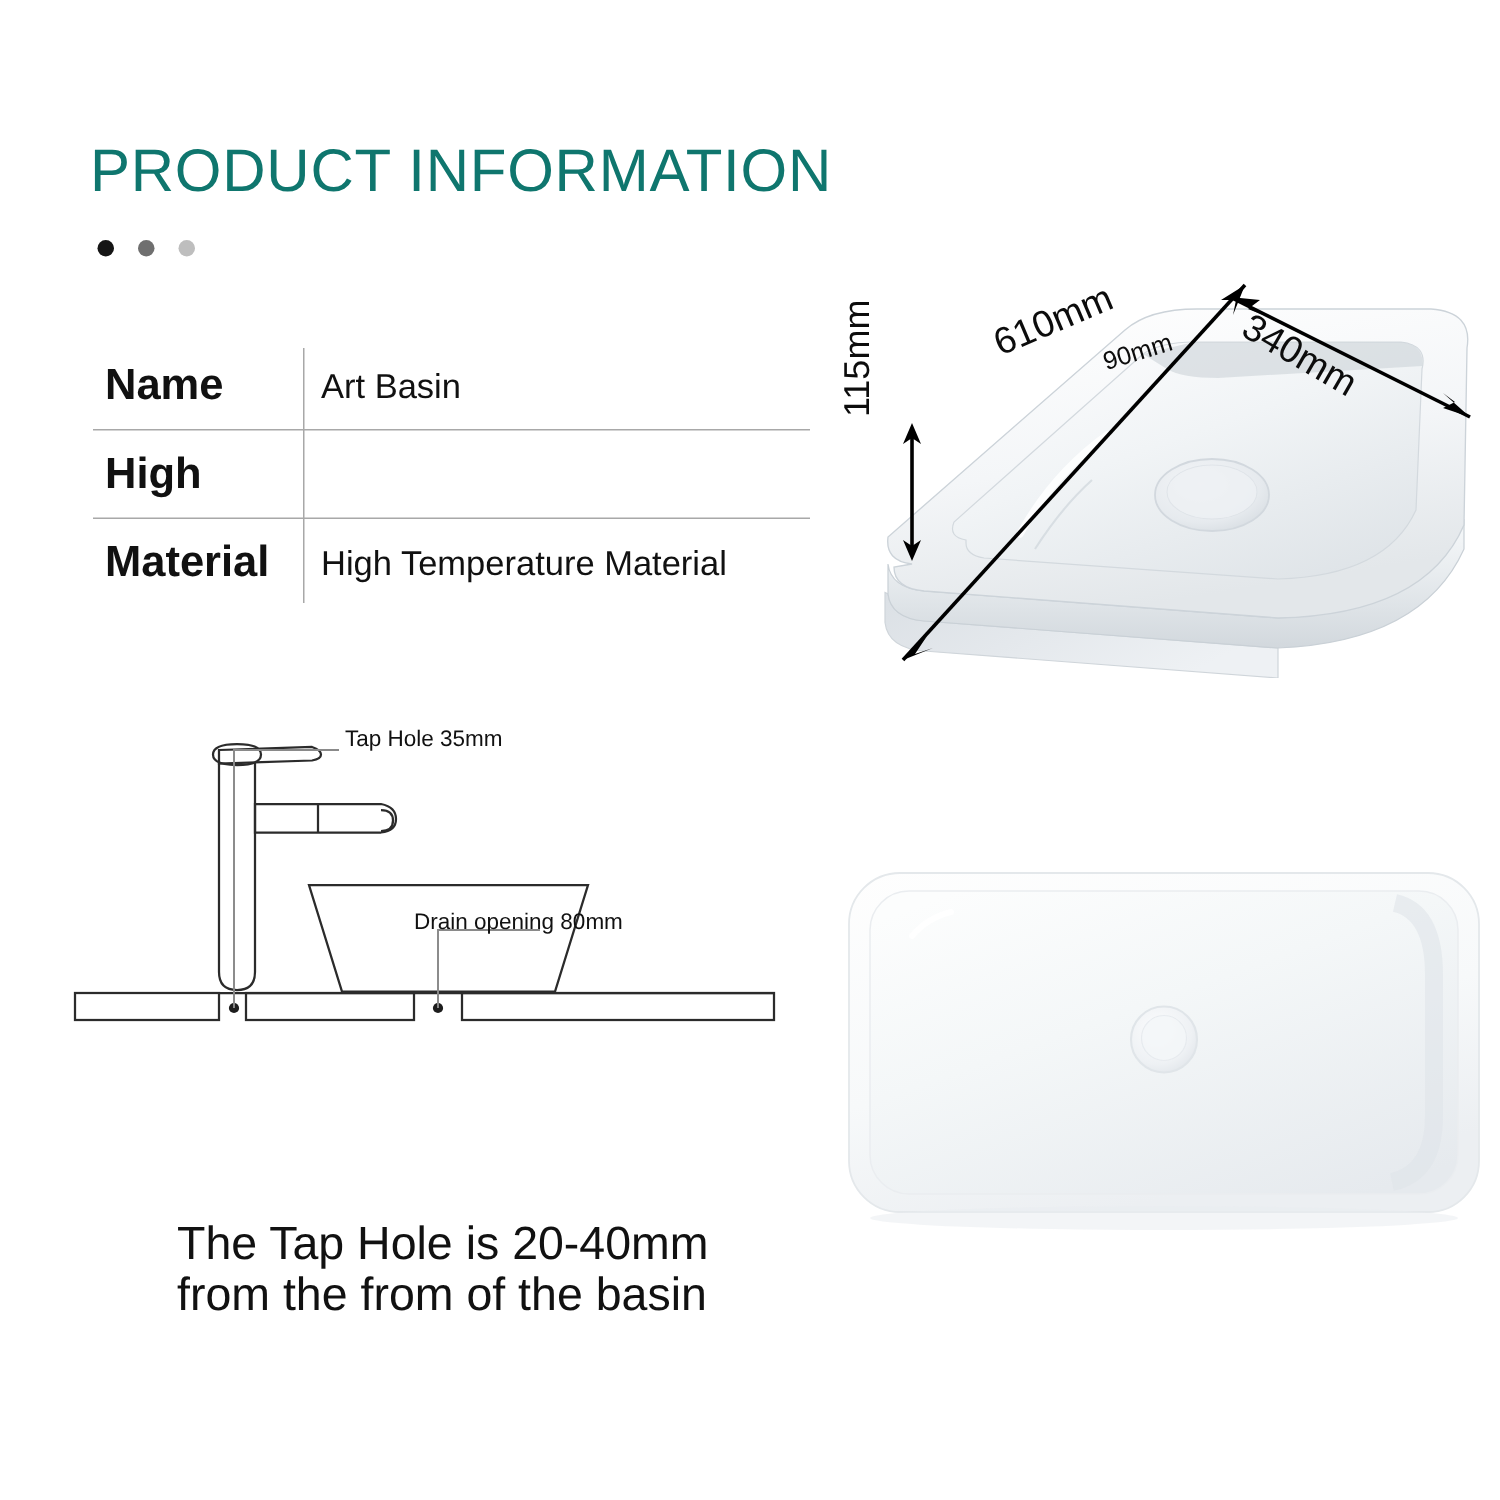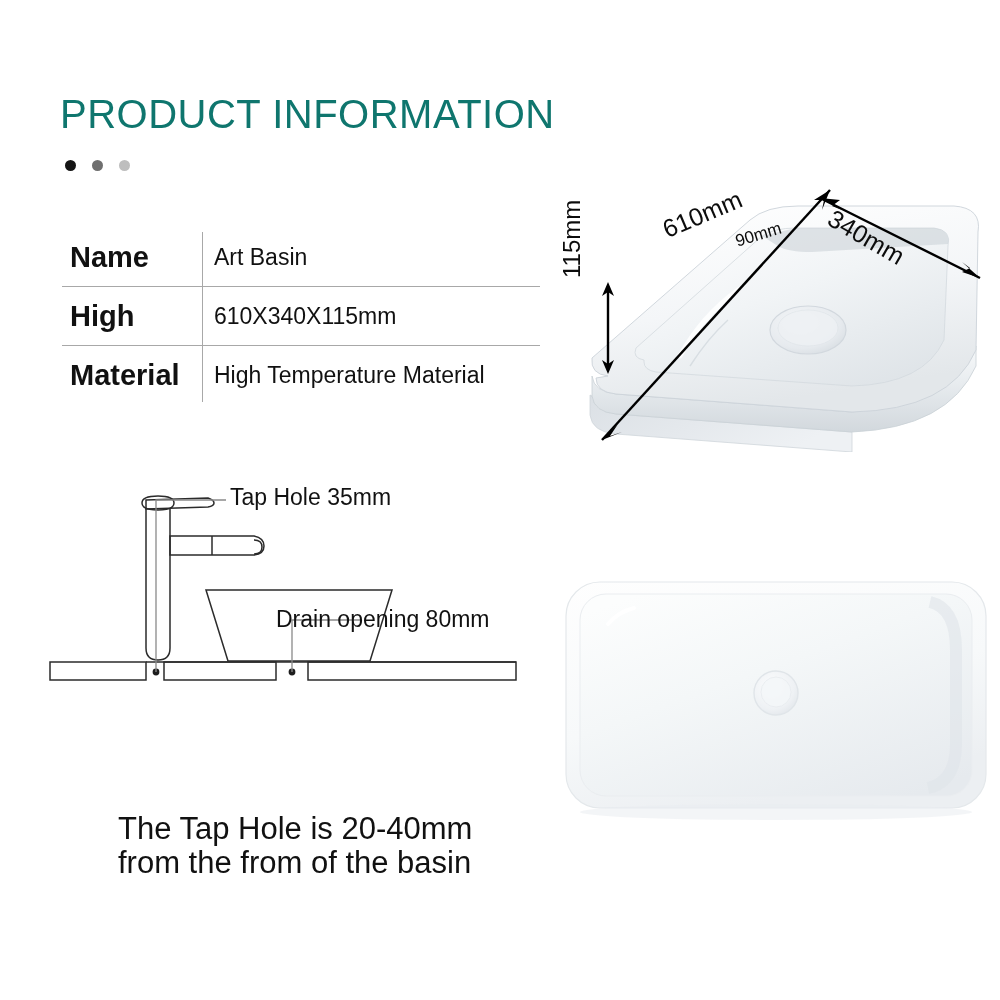--- a/index.html
+++ b/index.html
@@ -138,21 +138,21 @@
     position: absolute;
     left: 40px;
     top: 470px;
     width: 500px;
     height: 340px;
   }
   #line-drawing-figure svg { display: block; }
 
   .callout-text {
     position: absolute;
-    font-size: 23px;
+    font-size: 15px;
     color: #111111;
     white-space: nowrap;
   }
   #tap-hole-label { left: 190px; top: 14px; }
   #drain-label    { left: 208px; top: 136px; margin-left: 28px; }
 
   #basin-caption {
     position: absolute;
     left: 118px;
     top: 812px;
@@ -183,21 +183,20 @@
   <span class="dot dot-3"></span>
 </div>
 
 <div id="spec-table">
   <div class="spec-row">
     <div class="spec-label">Name</div>
     <div class="spec-value">Art Basin</div>
   </div>
   <div class="spec-row">
     <div class="spec-label">High</div>
-    <div class="spec-value">610X340X115mm</div>
   </div>
   <div class="spec-row">
     <div class="spec-label">Material</div>
     <div class="spec-value">High Temperature Material</div>
   </div>
 </div>
 <div id="spec-divider"></div>
 
 <div id="basin-3d-figure">
   <svg width="448" height="292" viewBox="0 0 448 292">

